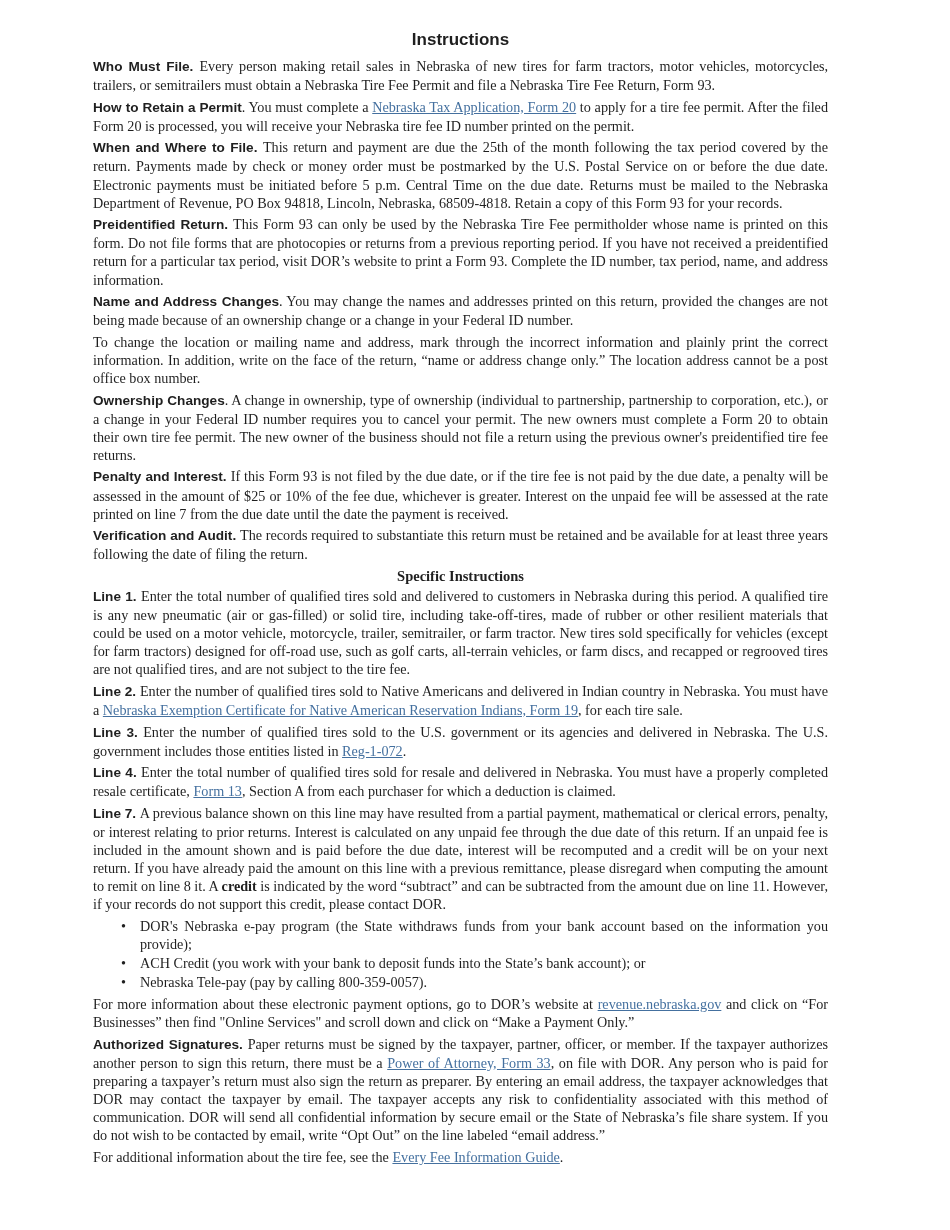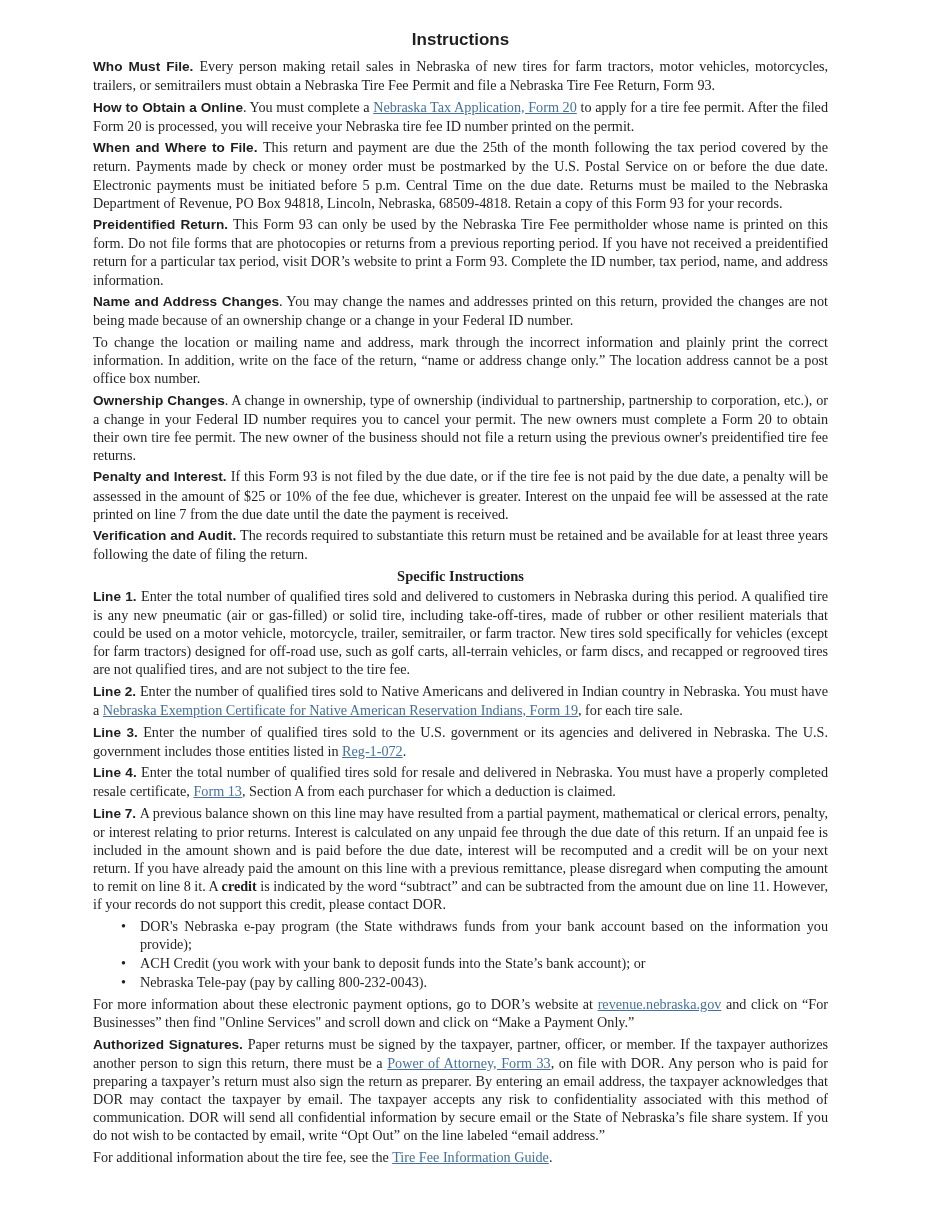--- a/index.html
+++ b/index.html
@@ -61,36 +61,36 @@
     top: 0;
   }
 </style>
 </head>
 <body>
 
 <div class="page">
   <h1 class="doc-title">Instructions</h1>
   <div id="content">
       <p><span class="lead">Who Must File. </span><span class="text">Every person making retail sales in Nebraska of new tires for farm tractors, motor vehicles, motorcycles, trailers, or semitrailers must obtain a Nebraska Tire Fee Permit and file a Nebraska Tire Fee Return, Form 93.</span></p>
-      <p><span class="lead">How to Obtain a Online</span><span class="text">. You must complete a </span><a class="doc-link">Nebraska Tax Application, Form 20</a><span class="text"> to apply for a tire fee permit. After the filed Form 20 is processed, you will receive your Nebraska tire fee ID number printed on the permit.</span></p>
+      <p><span class="lead">How to Retain a Permit</span><span class="text">. You must complete a </span><a class="doc-link">Nebraska Tax Application, Form 20</a><span class="text"> to apply for a tire fee permit. After the filed Form 20 is processed, you will receive your Nebraska tire fee ID number printed on the permit.</span></p>
       <p><span class="lead">When and Where to File. </span><span class="text">This return and payment are due the 25th of the month following the tax period covered by the return. Payments made by check or money order must be postmarked by the U.S. Postal Service on or before the due date. Electronic payments must be initiated before 5 p.m. Central Time on the due date. Returns must be mailed to the Nebraska Department of Revenue, PO Box 94818, Lincoln, Nebraska, 68509-4818. Retain a copy of this Form 93 for your records.</span></p>
       <p><span class="lead">Preidentified Return. </span><span class="text">This Form 93 can only be used by the Nebraska Tire Fee permitholder whose name is printed on this form. Do not file forms that are photocopies or returns from a previous reporting period. If you have not received a preidentified return for a particular tax period, visit DOR’s website to print a Form 93. Complete the ID number, tax period, name, and address information.</span></p>
       <p><span class="lead">Name and Address Changes</span><span class="text">. You may change the names and addresses printed on this return, provided the changes are not being made because of an ownership change or a change in your Federal ID number.</span></p>
       <p><span class="text">To change the location or mailing name and address, mark through the incorrect information and plainly print the correct information. In addition, write on the face of the return, “name or address change only.” The location address cannot be a post office box number.</span></p>
       <p><span class="lead">Ownership Changes</span><span class="text">. A change in ownership, type of ownership (individual to partnership, partnership to corporation, etc.), or a change in your Federal ID number requires you to cancel your permit. The new owners must complete a Form 20 to obtain their own tire fee permit. The new owner of the business should not file a return using the previous owner's preidentified tire fee returns.</span></p>
       <p><span class="lead">Penalty and Interest. </span><span class="text">If this Form 93 is not filed by the due date, or if the tire fee is not paid by the due date, a penalty will be assessed in the amount of $25 or 10% of the fee due, whichever is greater. Interest on the unpaid fee will be assessed at the rate printed on line 7 from the due date until the date the payment is received.</span></p>
       <p><span class="lead">Verification and Audit. </span><span class="text">The records required to substantiate this return must be retained and be available for at least three years following the date of filing the return.</span></p>
       <h2 class="subheading">Specific Instructions</h2>
       <p><span class="lead">Line 1. </span><span class="text">Enter the total number of qualified tires sold and delivered to customers in Nebraska during this period. A qualified tire is any new pneumatic (air or gas-filled) or solid tire, including take-off-tires, made of rubber or other resilient materials that could be used on a motor vehicle, motorcycle, trailer, semitrailer, or farm tractor. New tires sold specifically for vehicles (except for farm tractors) designed for off-road use, such as golf carts, all-terrain vehicles, or farm discs, and recapped or regrooved tires are not qualified tires, and are not subject to the tire fee.</span></p>
       <p><span class="lead">Line 2. </span><span class="text">Enter the number of qualified tires sold to Native Americans and delivered in Indian country in Nebraska. You must have a </span><a class="doc-link">Nebraska Exemption Certificate for Native American Reservation Indians, Form 19</a><span class="text">, for each tire sale.</span></p>
       <p><span class="lead">Line 3. </span><span class="text">Enter the number of qualified tires sold to the U.S. government or its agencies and delivered in Nebraska. The U.S. government includes those entities listed in </span><a class="doc-link">Reg-1-072</a><span class="text">.</span></p>
       <p><span class="lead">Line 4. </span><span class="text">Enter the total number of qualified tires sold for resale and delivered in Nebraska. You must have a properly completed resale certificate, </span><a class="doc-link">Form 13</a><span class="text">, Section A from each purchaser for which a deduction is claimed.</span></p>
       <p><span class="lead">Line 7. </span><span class="text">A previous balance shown on this line may have resulted from a partial payment, mathematical or clerical errors, penalty, or interest relating to prior returns. Interest is calculated on any unpaid fee through the due date of this return. If an unpaid fee is included in the amount shown and is paid before the due date, interest will be recomputed and a credit will be on your next return. If you have already paid the amount on this line with a previous remittance, please disregard when computing the amount to remit on line 8 it. A </span><span class="bold">credit</span><span class="text"> is indicated by the word “subtract” and can be subtracted from the amount due on line 11. However, if your records do not support this credit, please contact DOR.</span></p>
       <ul class="bullet-list">
         <li><span>DOR's Nebraska e-pay program (the State withdraws funds from your bank account based on the information you provide);</span></li>
         <li><span>ACH Credit (you work with your bank to deposit funds into the State’s bank account); or</span></li>
-        <li><span>Nebraska Tele-pay (pay by calling 800-232-0043).</span></li>
+        <li><span>Nebraska Tele-pay (pay by calling 800-359-0057).</span></li>
       </ul>
       <p><span class="text">For more information about these electronic payment options, go to DOR’s website at </span><a class="doc-link">revenue.nebraska.gov</a><span class="text"> and click on “For Businesses” then find "Online Services" and scroll down and click on “Make a Payment Only.”</span></p>
       <p><span class="lead">Authorized Signatures. </span><span class="text">Paper returns must be signed by the taxpayer, partner, officer, or member. If the taxpayer authorizes another person to sign this return, there must be a </span><a class="doc-link">Power of Attorney, Form 33</a><span class="text">, on file with DOR. Any person who is paid for preparing a taxpayer’s return must also sign the return as preparer. By entering an email address, the taxpayer acknowledges that DOR may contact the taxpayer by email. The taxpayer accepts any risk to confidentiality associated with this method of communication. DOR will send all confidential information by secure email or the State of Nebraska’s file share system. If you do not wish to be contacted by email, write “Opt Out” on the line labeled “email address.”</span></p>
-      <p><span class="text">For additional information about the tire fee, see the </span><a class="doc-link">Tire Fee Information Guide</a><span class="text">.</span></p>
+      <p><span class="text">For additional information about the tire fee, see the </span><a class="doc-link">Every Fee Information Guide</a><span class="text">.</span></p>
     </div>
 </div>
 
 </body></html>

